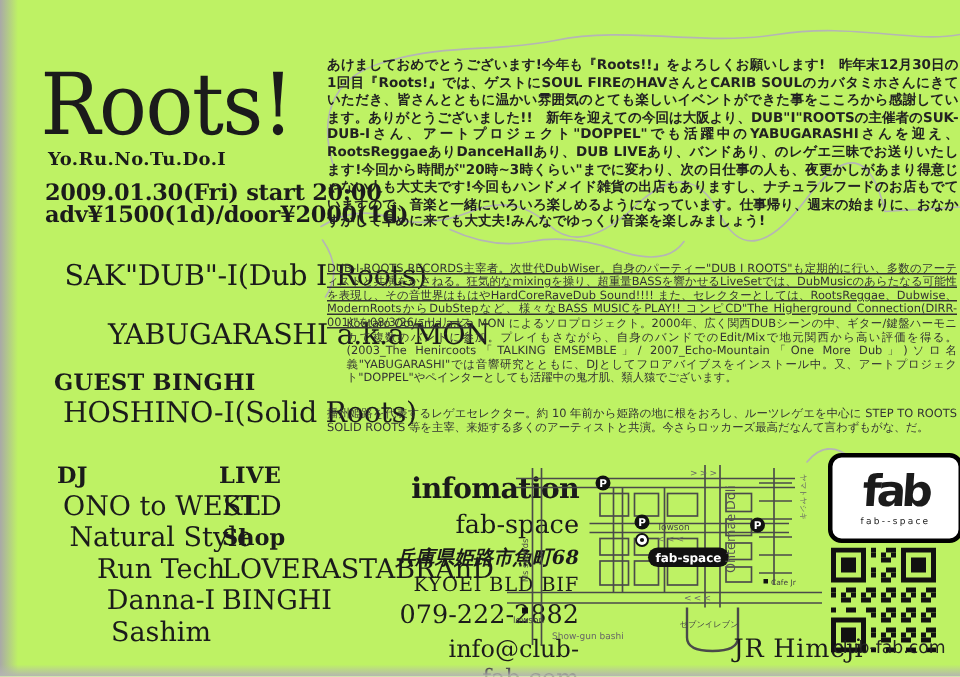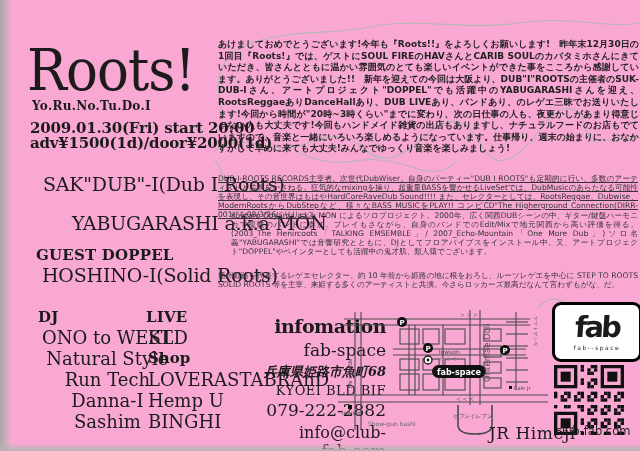--- a/index.html
+++ b/index.html
@@ -1,16 +1,16 @@
 <!DOCTYPE html>
 <html><head>
 <meta charset="utf-8">
 <style>
   html,body{margin:0;padding:0;background:#e8e8e6;}
-  .stage{position:relative;width:640px;height:451px;background:#f9a8d4;overflow:hidden;
+  .stage{position:relative;width:640px;height:451px;background:#bef264;overflow:hidden;
          font-family:"DejaVu Sans",sans-serif;color:#1b1b1b;}
   .abs{position:absolute;}
   .serif{font-family:"DejaVu Serif","Liberation Serif",serif;}
   
   .edge-left{left:0;top:0;width:12px;height:100%;background:linear-gradient(90deg,#a9a9a7,rgba(255,255,255,0));}
   .edge-bottom{left:0;bottom:0;width:100%;height:8px;background:linear-gradient(0deg,#b5b5b3,rgba(255,255,255,0));}
   
   .title{left:27px;top:42px;font-size:57px;line-height:1;font-weight:500;letter-spacing:-1px;
          transform:scaleX(.93);transform-origin:left top;}
   .subtitle{left:32px;top:99px;font-size:12px;font-weight:600;letter-spacing:.3px;}
@@ -70,42 +70,41 @@
 
   <div class="abs serif title">Roots!</div>
   <div class="abs serif subtitle">Yo.Ru.No.Tu.Do.I</div>
   <div class="abs serif dateline">2009.01.30(Fri) start 20:00</div>
   <div class="abs serif priceline">adv¥1500(1d)/door¥2000(1d)</div>
 
   <div class="abs intro">あけましておめでとうございます!今年も『Roots!!』をよろしくお願いします!　昨年末12月30日の1回目『Roots!』では、ゲストにSOUL FIREのHAVさんとCARIB SOULのカバタミホさんにきていただき、皆さんとともに温かい雰囲気のとても楽しいイベントができた事をこころから感謝しています。ありがとうございました!!　新年を迎えての今回は大阪より、DUB"I"ROOTSの主催者のSUK-DUB-Iさん、アートプロジェクト"DOPPEL"でも活躍中のYABUGARASHIさんを迎え、RootsReggaeありDanceHallあり、DUB LIVEあり、バンドあり、のレゲエ三昧でお送りいたします!今回から時間が"20時~3時くらい"までに変わり、次の日仕事の人も、夜更かしがあまり得意じゃない人も大丈夫です!今回もハンドメイド雑貨の出店もありますし、ナチュラルフードのお店もでていますので、音楽と一緒にいろいろ楽しめるようになっています。仕事帰り、週末の始まりに、おなかすかして早めに来ても大丈夫!みんなでゆっくり音楽を楽しみましょう!</div>
 
   <div class="abs serif act act1">SAK"DUB"-I(Dub I Roots)</div>
   <div class="abs serif act act2">YABUGARASHI a.k.a MON</div>
-  <div class="abs serif sec-h h-gs">GUEST DOPPEL</div>
+  <div class="abs serif sec-h h-gs">GUEST BINGHI</div>
   <div class="abs serif act act3">HOSHINO-I(Solid Roots)</div>
 
   <div class="abs bio bio1">DUB-I-ROOTS RECORDS主宰者。次世代DubWiser。自身のパーティー"DUB I ROOTS"も定期的に行い、多数のアーティストと共演をかさねる。狂気的なmixingを操り、超重量BASSを響かせるLiveSetでは、DubMusicのあらたなる可能性を表現し、その音世界はもはやHardCoreRaveDub Sound!!!! また、セレクターとしては、RootsReggae、Dubwise、ModernRootsからDubStepなど、様々なBASS MUSICをPLAY!! コンピCD"The Higherground Connection(DIRR-001)"を08/3/26にリリース</div>
   <div class="abs bio bio2">Koutaro Ooyama a.k.a MON によるソロプロジェクト。2000年、広く関西DUBシーンの中、ギター/鍵盤ハーモニカで複数のバンドに参加。プレイもさながら、自身のバンドでのEdit/Mixで地元関西から高い評価を得る。(2003_The Henircoots「TALKING EMSEMBLE」/ 2007_Echo-Mountain「One More Dub」)ソロ名義"YABUGARASHI"では音響研究とともに、DJとしてフロアバイブスをインストール中。又、アートプロジェクト"DOPPEL"やペインターとしても活躍中の鬼才肌、類人猿でございます。</div>
   <div class="abs bio bio3">播州姫路を代表するレゲエセレクター。約 10 年前から姫路の地に根をおろし、ルーツレゲエを中心に STEP TO ROOTS SOLID ROOTS 等を主宰、来姫する多くのアーティストと共演。今さらロッカーズ最高だなんて言わずもがな、だ。</div>
 
   <div class="abs serif sec-h h-dj">DJ</div>
   <div class="abs serif list dj-list">
     <div class="row">ONO to WEST</div>
     <div class="row">Natural Style</div>
     <div class="row">Run Tech</div>
     <div class="row">Danna-I</div>
     <div class="row">Sashim</div>
   </div>
 
   <div class="abs serif sec-h h-live">LIVE</div>
   <div class="abs serif list live-list">
     <div class="row">KLD</div>
     <div class="row row-h">Shop</div>
     <div class="row">LOVERASTABRAnD</div>
-    <div class="row">Hemp U</div>
     <div class="row">BINGHI</div>
   </div>
 
   <div class="abs serif info">
     <div class="info-h">infomation</div>
     <div class="info-venue">fab-space</div>
     <div class="info-addr">兵庫県姫路市魚町68</div>
     <div class="info-bld">KYOEI BLD BIF</div>
     <div class="info-tel">079-222-2882</div>
     <div class="info-mail">info@club-fab.com</div>

